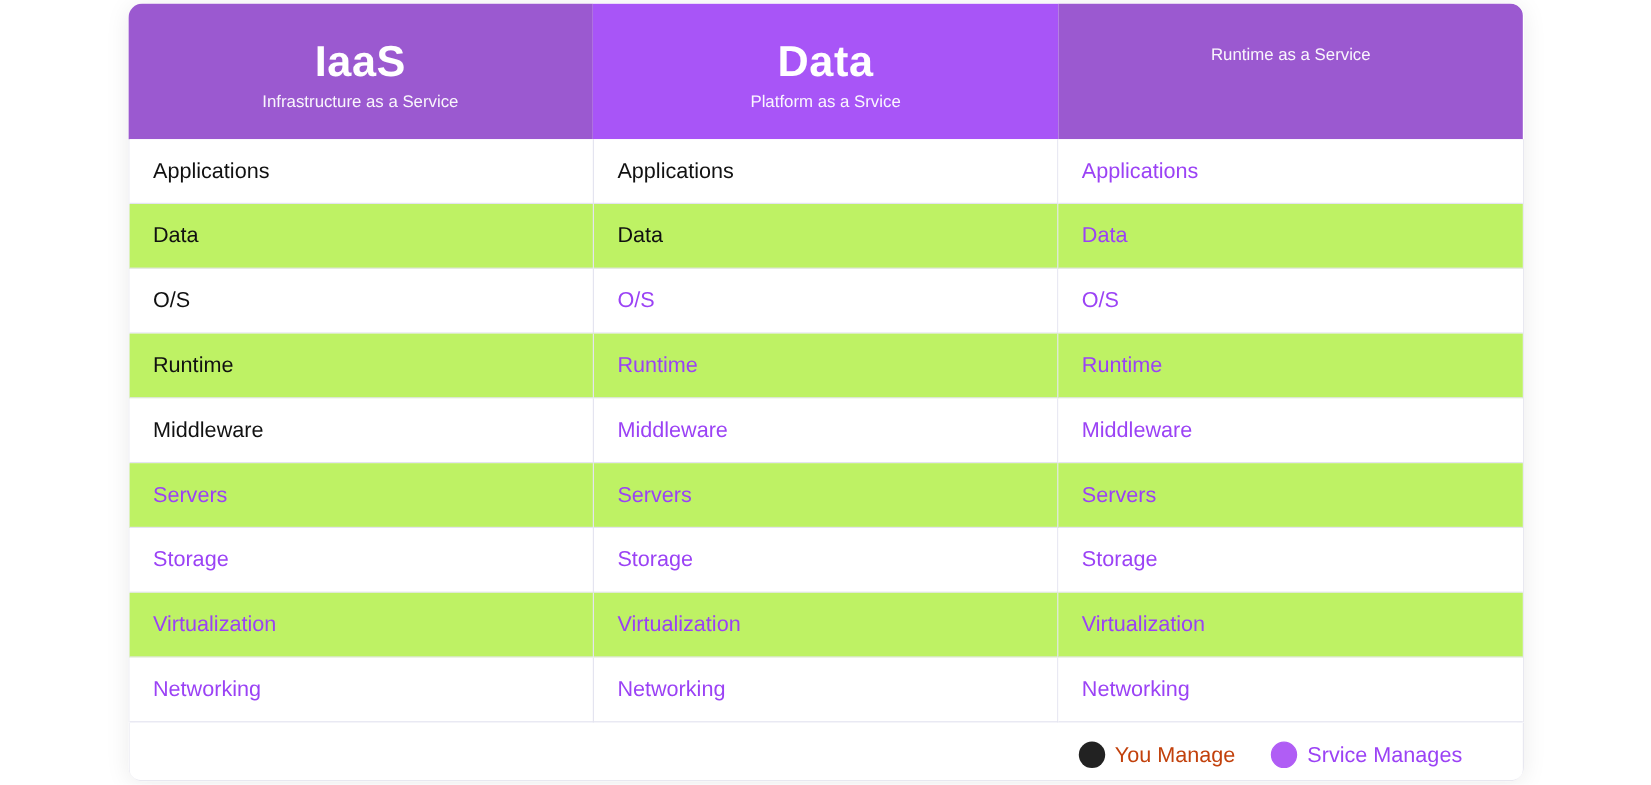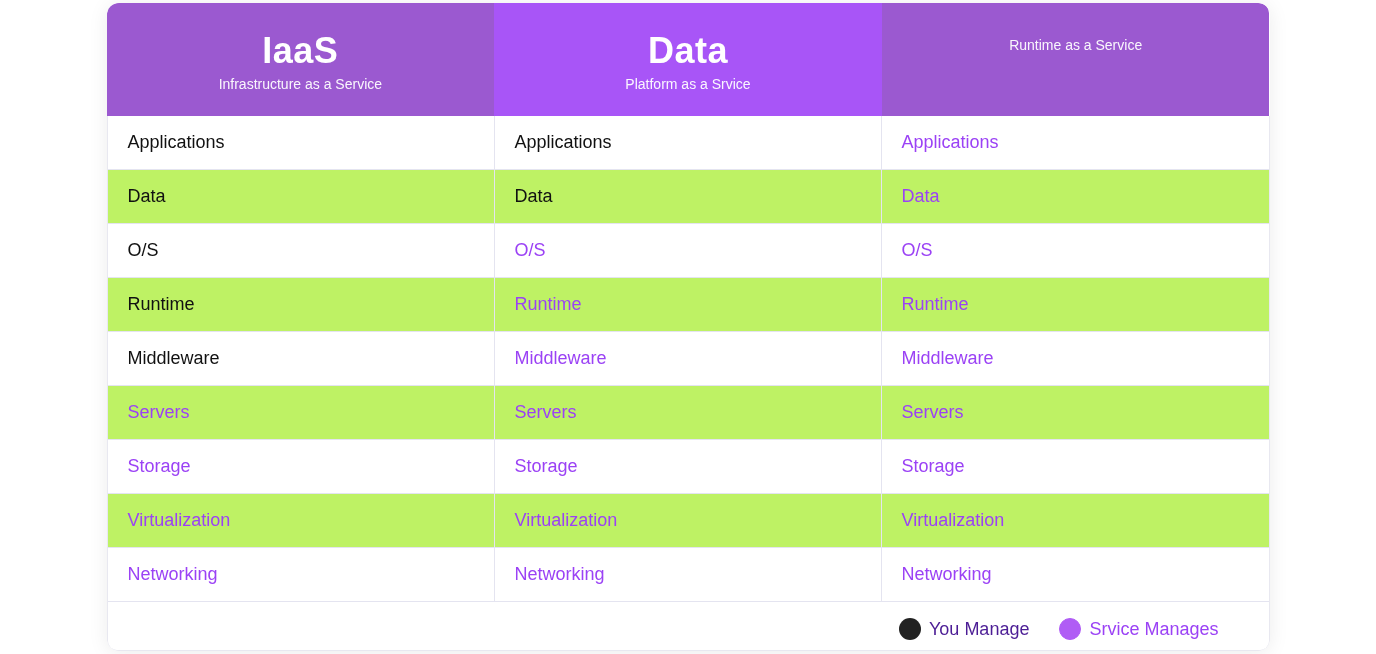--- a/index.html
+++ b/index.html
@@ -110,21 +110,21 @@
       width: 22px;
       height: 22px;
       border-radius: 50%;
       flex-shrink: 0;
     }
 
     .legend-dot.black { background: #222; }
     .legend-dot.purple { background: #b05df5; border: 1px solid #b05df5; }
 
     .legend-label-black {
-      color: #4c1d95;
+      color: #c2410c;
       font-weight: 500;
     }
     .legend-label-purple {
       color: #9b42f5;
       font-weight: 500;
     }
   </style>
 </head>
 <body>
 

